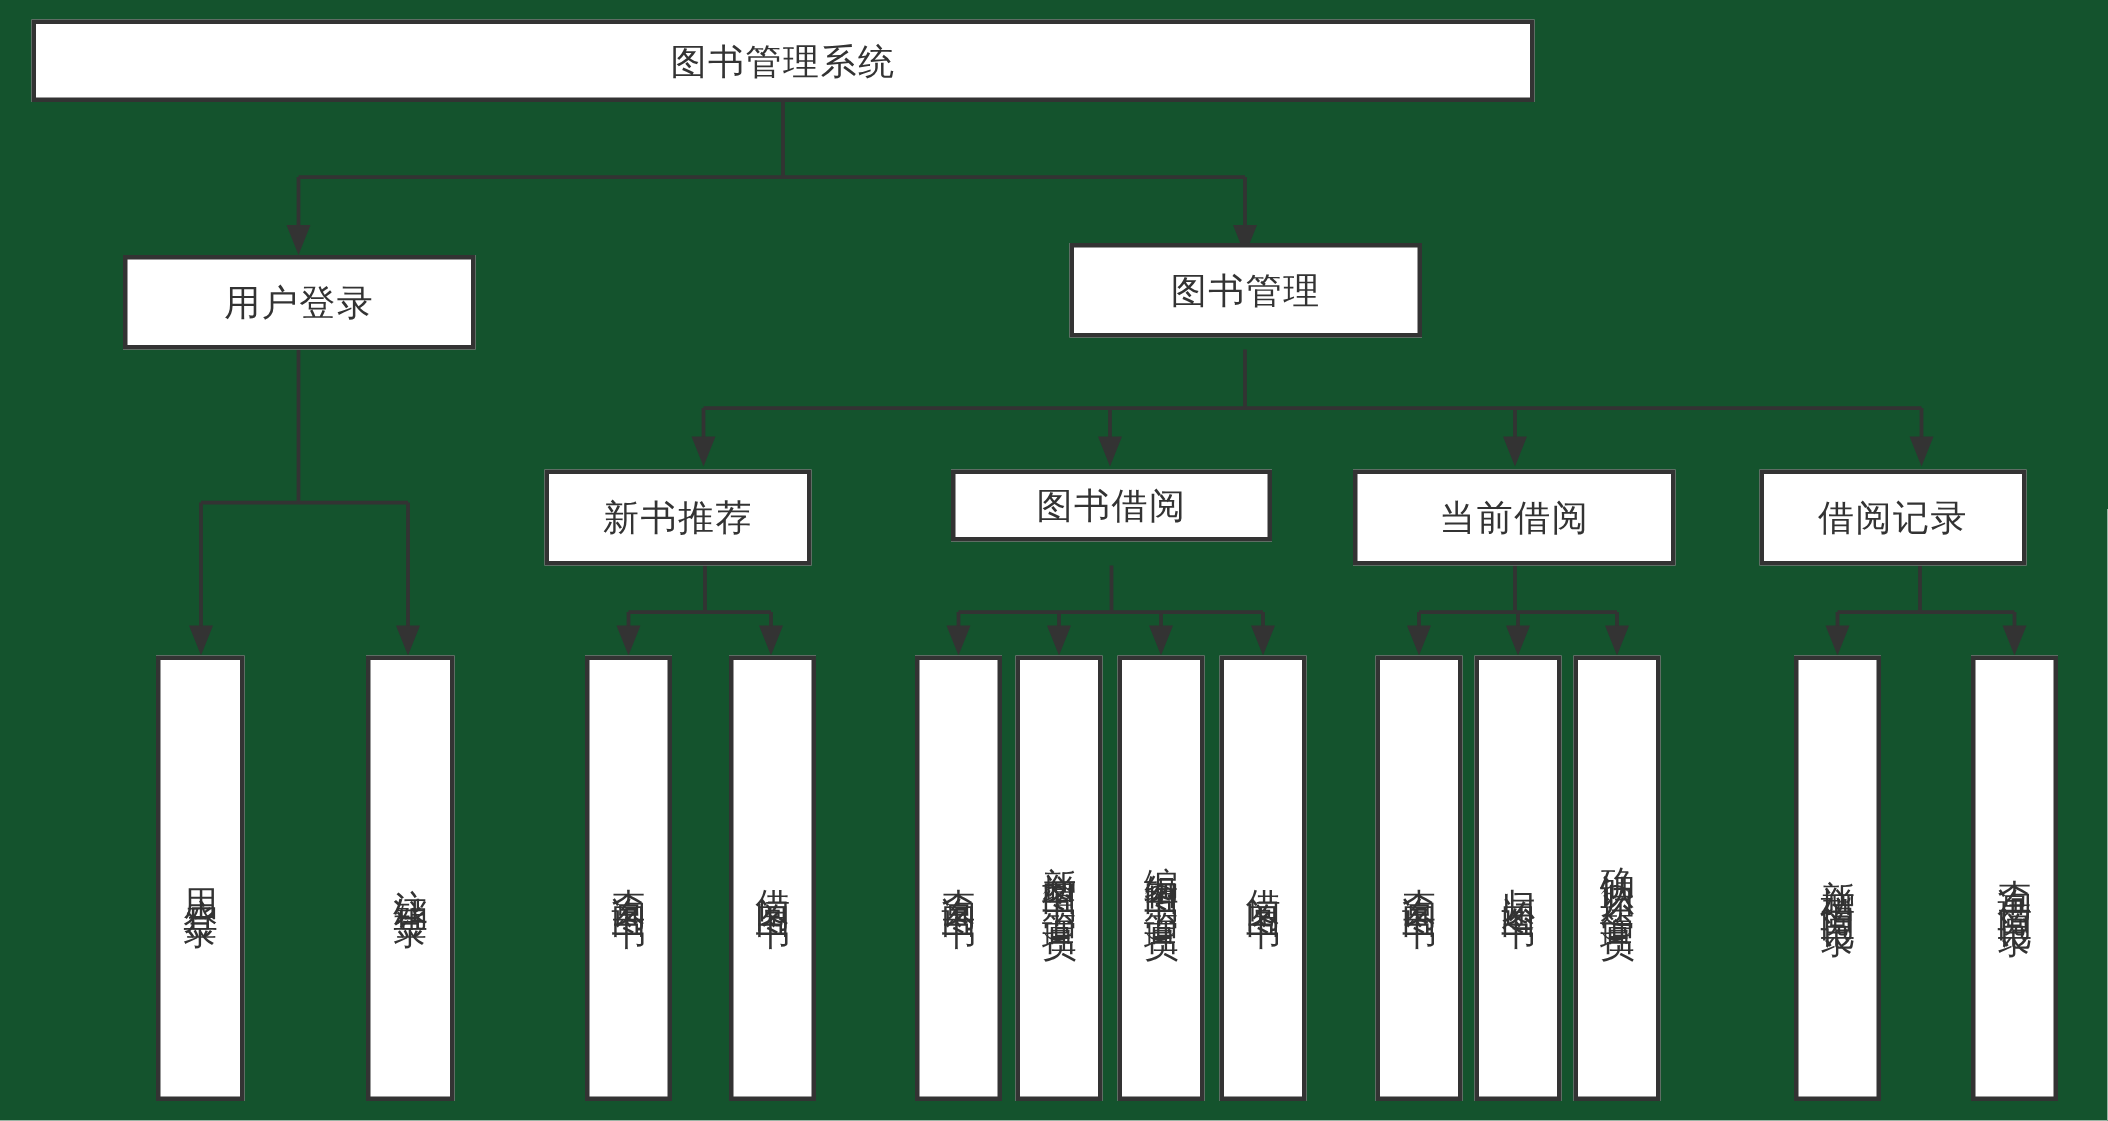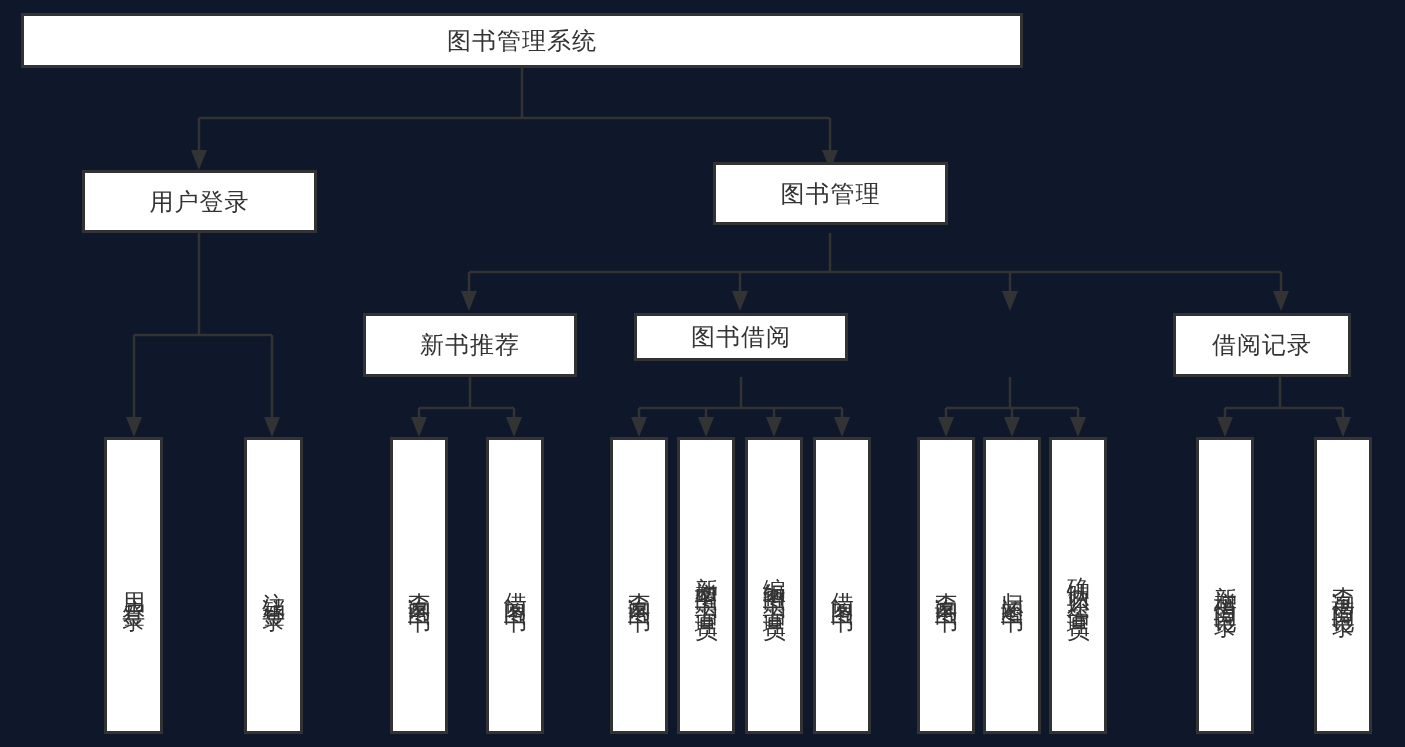--- a/index.html
+++ b/index.html
@@ -1,20 +1,20 @@
 <!DOCTYPE html>
 <html><head>
 <meta charset="utf-8">
 <style>
   html, body { margin: 0; padding: 0; background: #fff; }
   .canvas {
     position: relative;
     width: 1405px;
     height: 747px;
-    background: #0f172a;
+    background: #14532d;
     font-family: "Liberation Sans", sans-serif;
     color: #333;
     overflow: hidden;
   }
   svg.connectors {
     position: absolute;
     left: 0; top: 0;
     width: 1405px; height: 747px;
   }
   .box {
@@ -106,25 +106,28 @@
     <span class="h-label">图书管理系统</span>
   </div>
 
   <div class="box" style="left:82px; top:170px; width:235px; height:63px;">
     <span class="h-label">用户登录</span>
   </div>
   <div class="box" style="left:713px; top:162px; width:235px; height:63px;">
     <span class="h-label">图书管理</span>
   </div>
 
-  <div class="box" style="left:363px; top:313px; width:214px; height:64px;">
+  <div class="box" style="left:363px; top:313px; width:178px; height:64px;">
     <span class="h-label">新书推荐</span>
   </div>
   <div class="box" style="left:634px; top:313px; width:214px; height:48px;">
     <span class="h-label">图书借阅</span>
+  </div>
+  <div class="box" style="left:902px; top:313px; width:215px; height:64px;">
+    <span class="h-label">当前借阅</span>
   </div>
   <div class="box" style="left:1173px; top:313px; width:178px; height:64px;">
     <span class="h-label">借阅记录</span>
   </div>
 
   <div class="box leaf" style="left:104px; top:437px; width:59px; height:297px;">
     <span class="v-label">用户登录</span>
   </div>
   <div class="box leaf" style="left:244px; top:437px; width:59px; height:297px;">
     <span class="v-label">注销登录</span>

